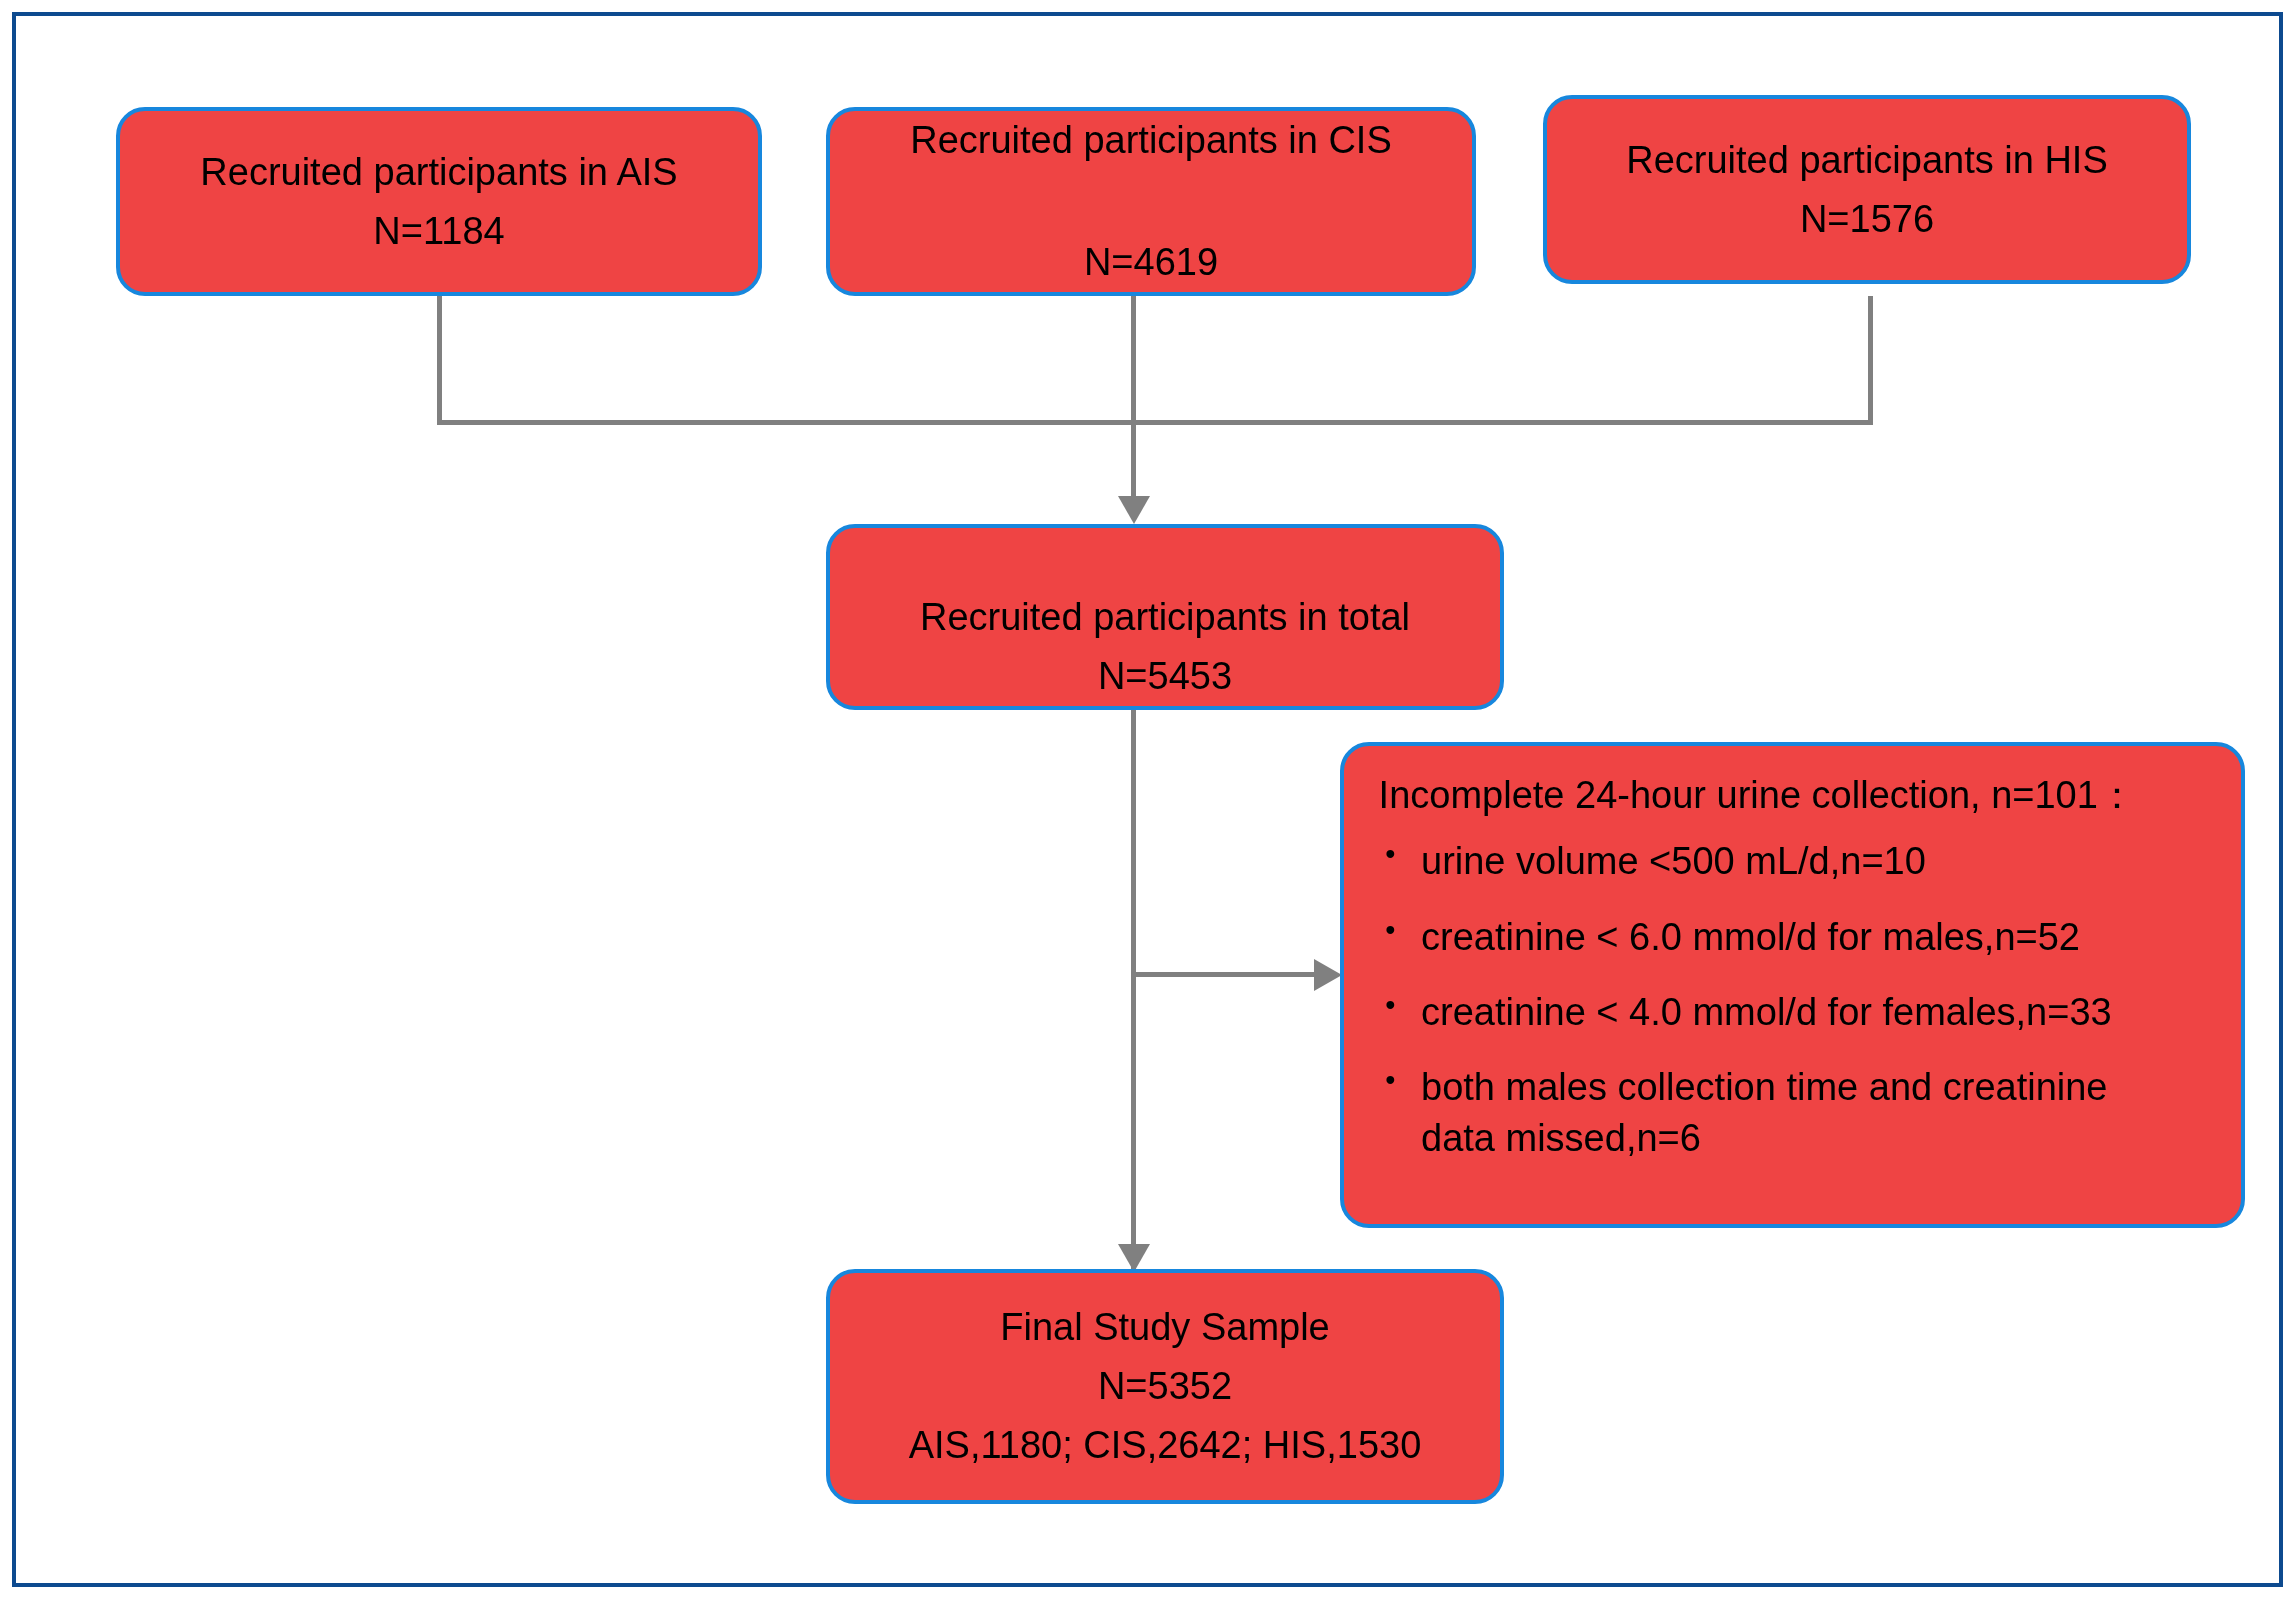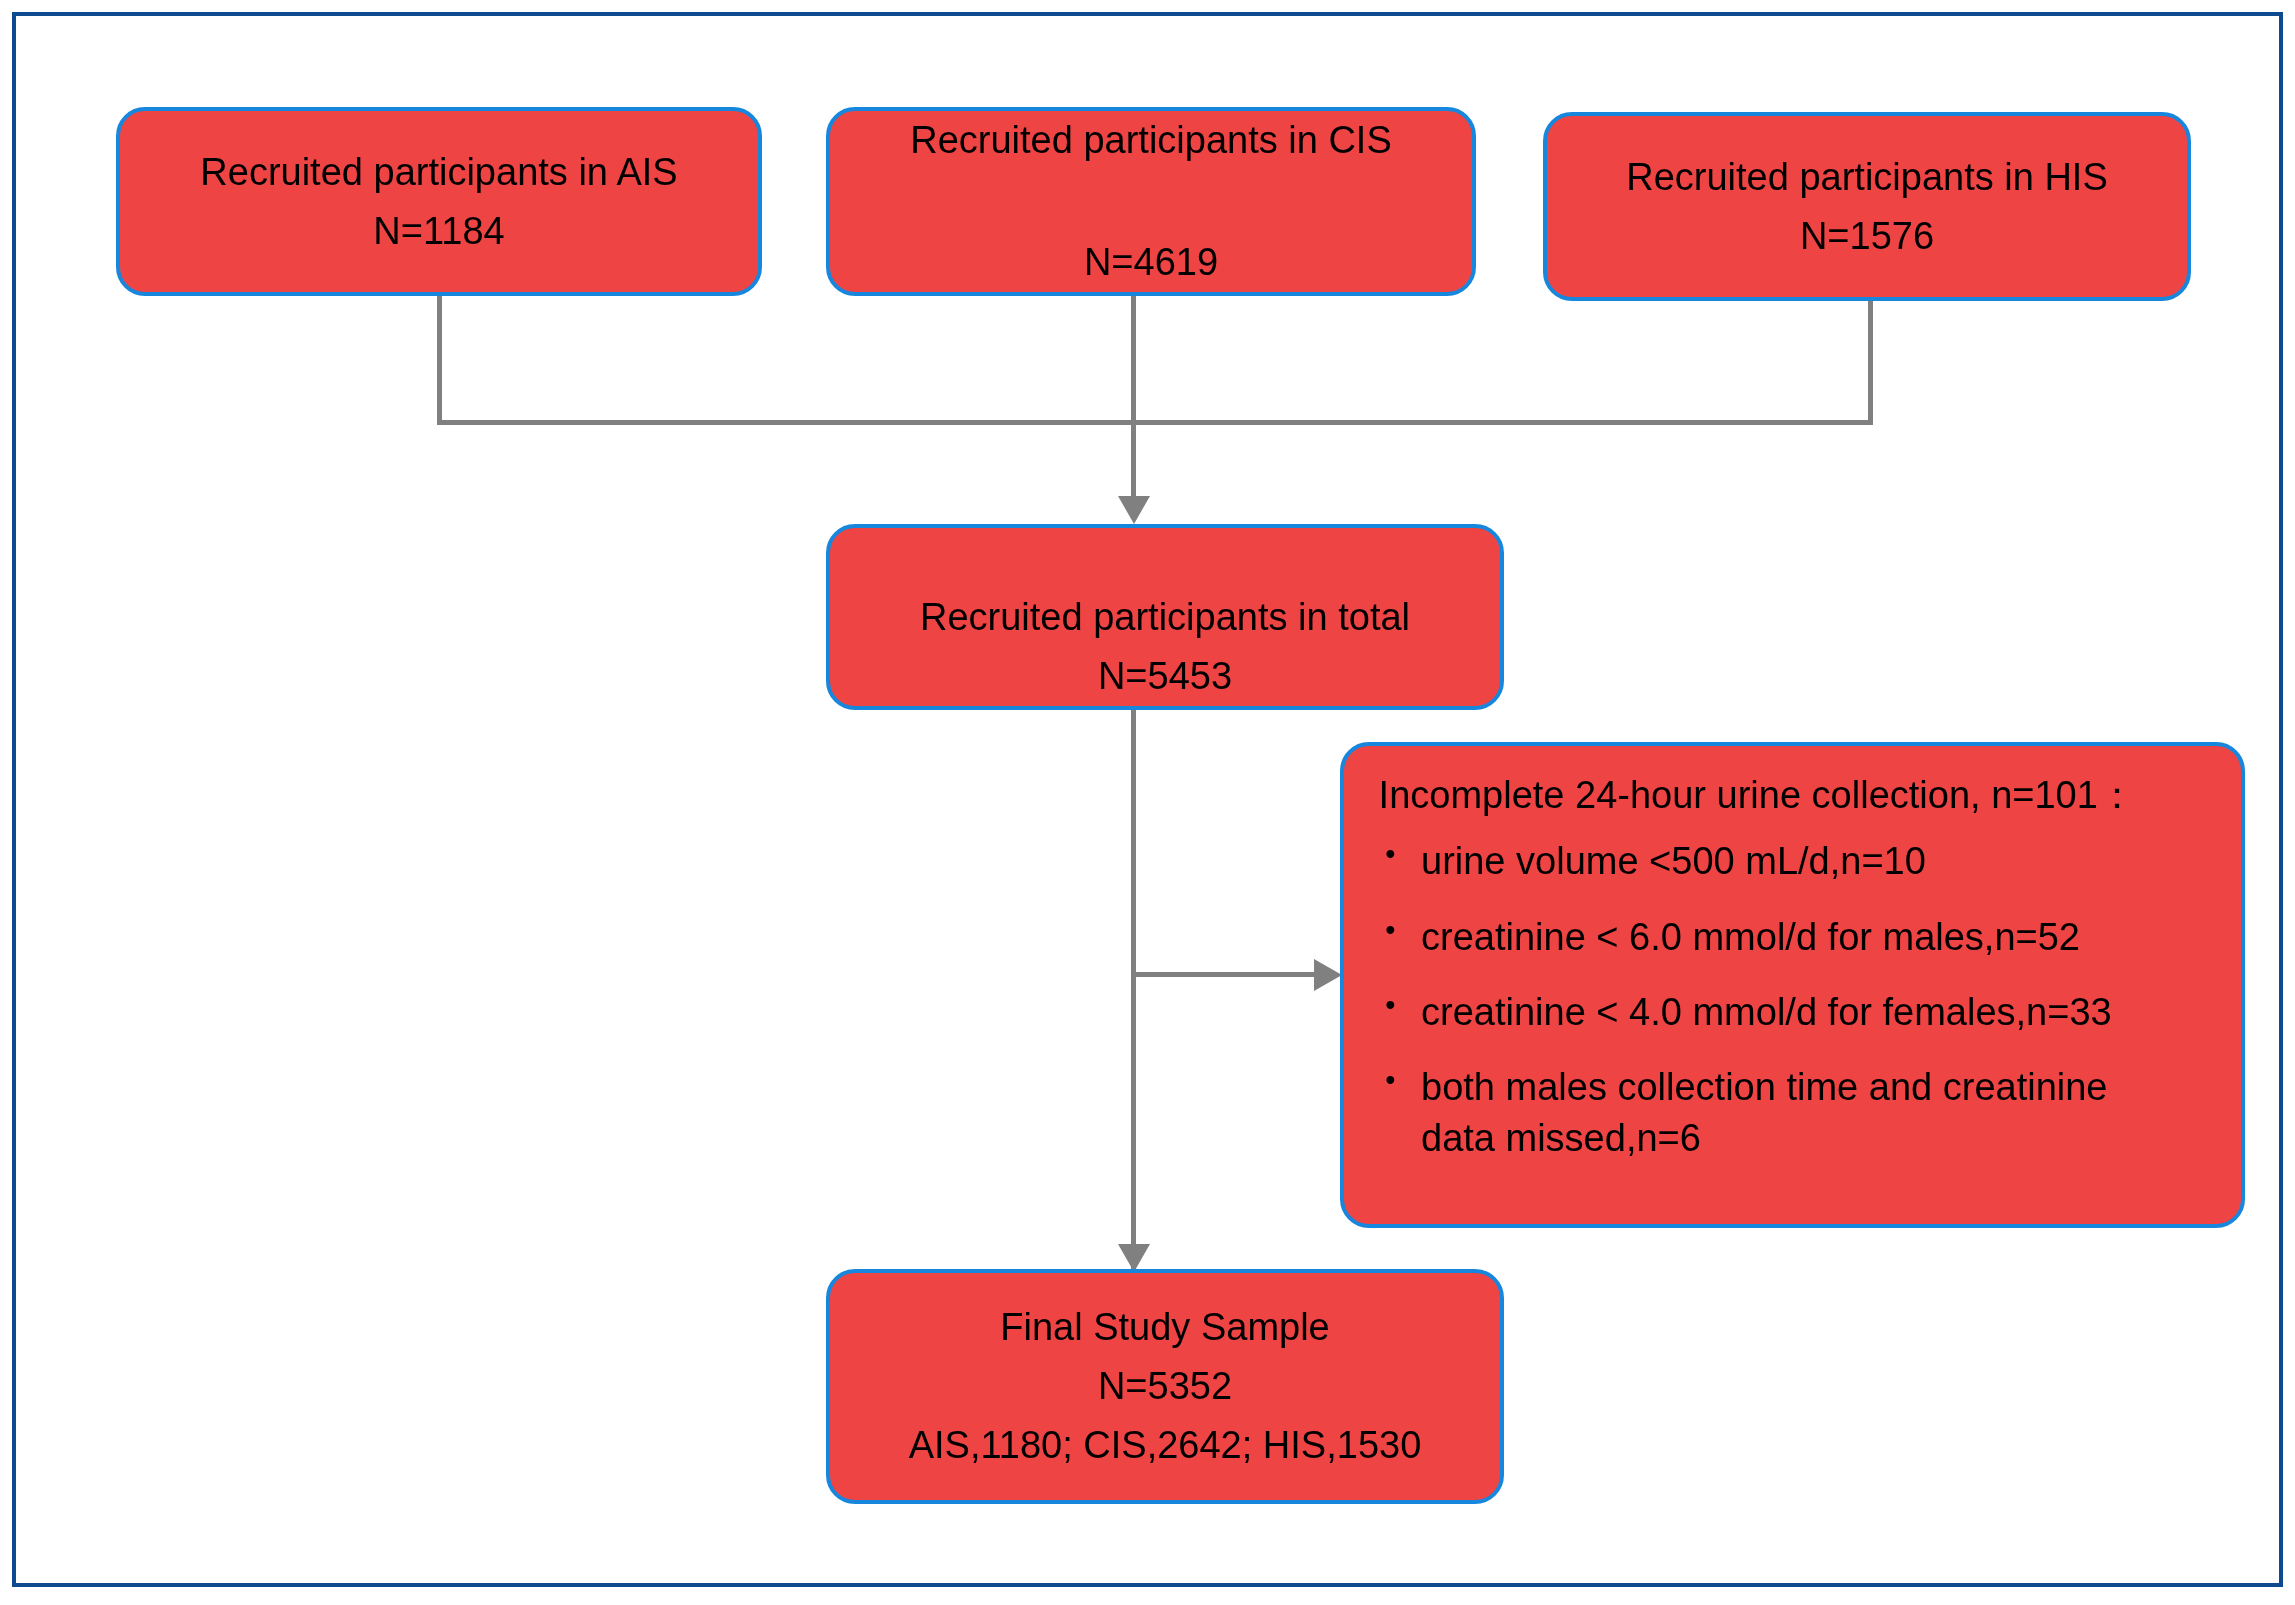--- a/index.html
+++ b/index.html
@@ -41,21 +41,21 @@
     font-size: 38px;
     line-height: 1.55;
   }
   .node .line {
     display: block;
     white-space: nowrap;
   }
   
   #node-ais  { left: 116px;  top: 107px; width: 646px;  height: 189px; }
   #node-cis  { left: 826px; top: 107px; width: 650px;  height: 189px; justify-content: space-between; }
-  #node-his  { left: 1543px; top: 112px; width: 648px;  height: 189px; }
+  #node-his  { left: 1543px; top: 95px; width: 648px;  height: 189px; }
   
   #node-total { left: 826px; top: 524px; width: 678px; height: 186px; justify-content: flex-end; }
   
   #node-final { left: 826px; top: 1269px; width: 678px; height: 235px; border-radius: 29px; }
   
   #node-exclusion {
     left: 1340px; top: 742px; width: 905px; height: 486px;
     display: block;
     text-align: left;
     padding: 30px 26px 11px 32px;

